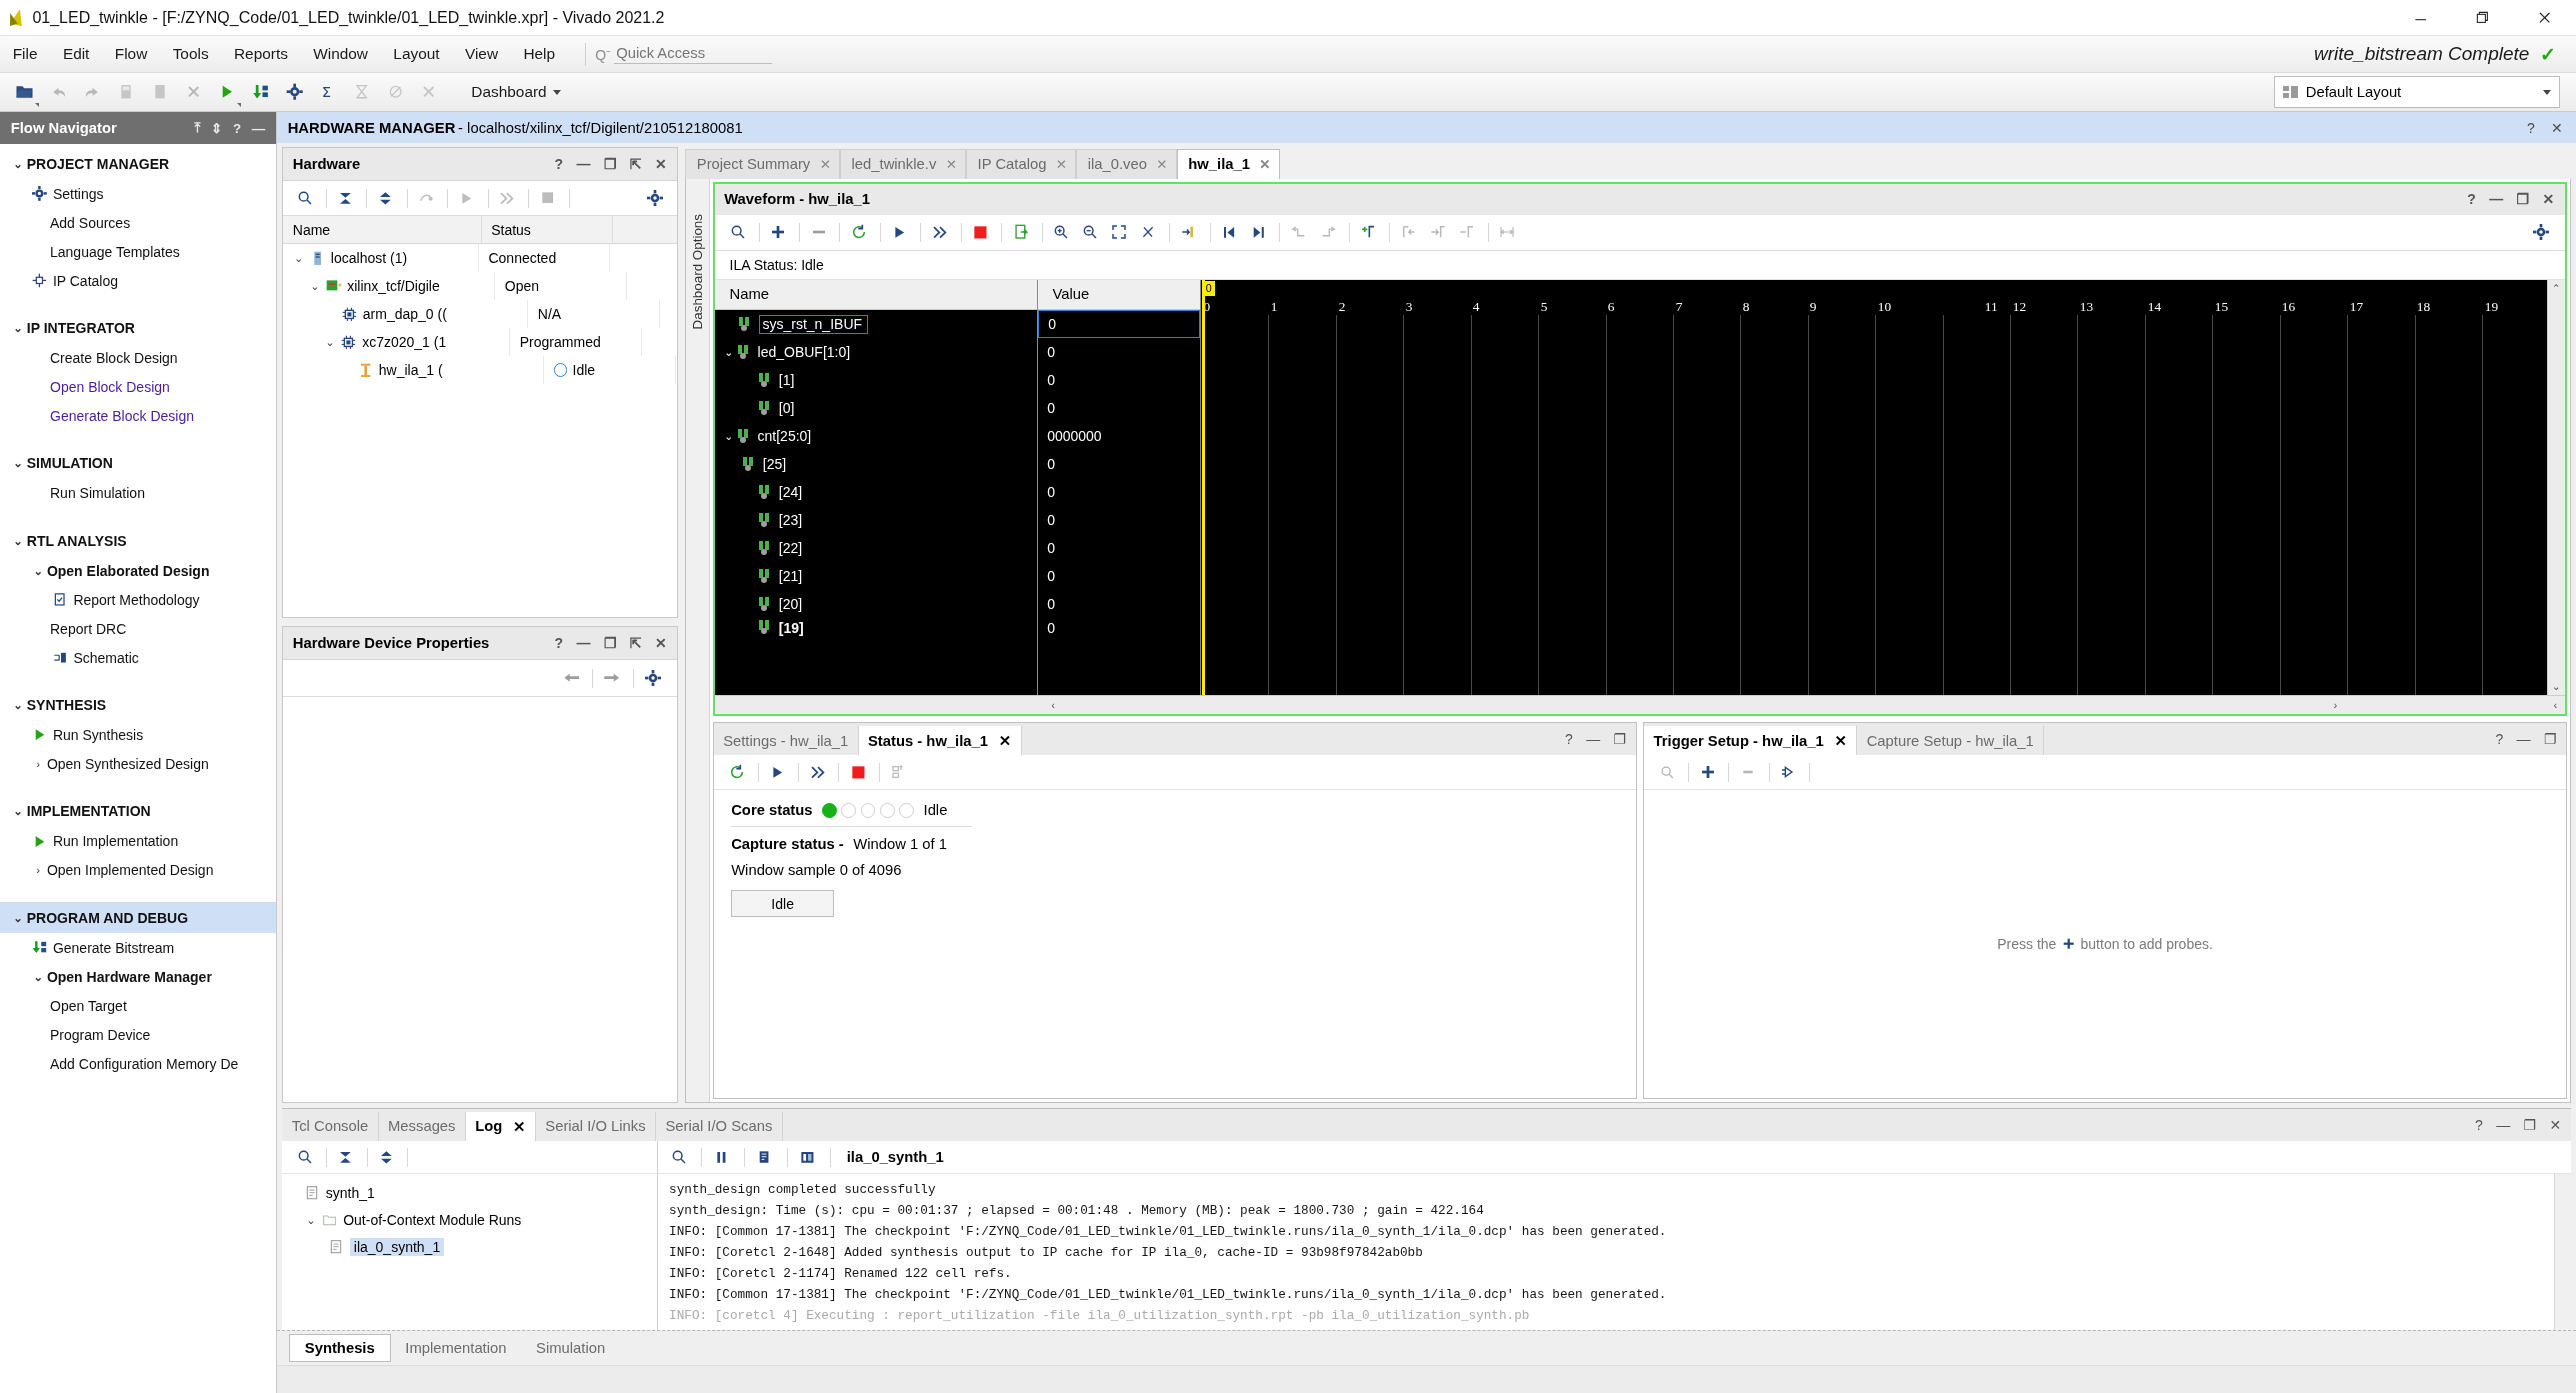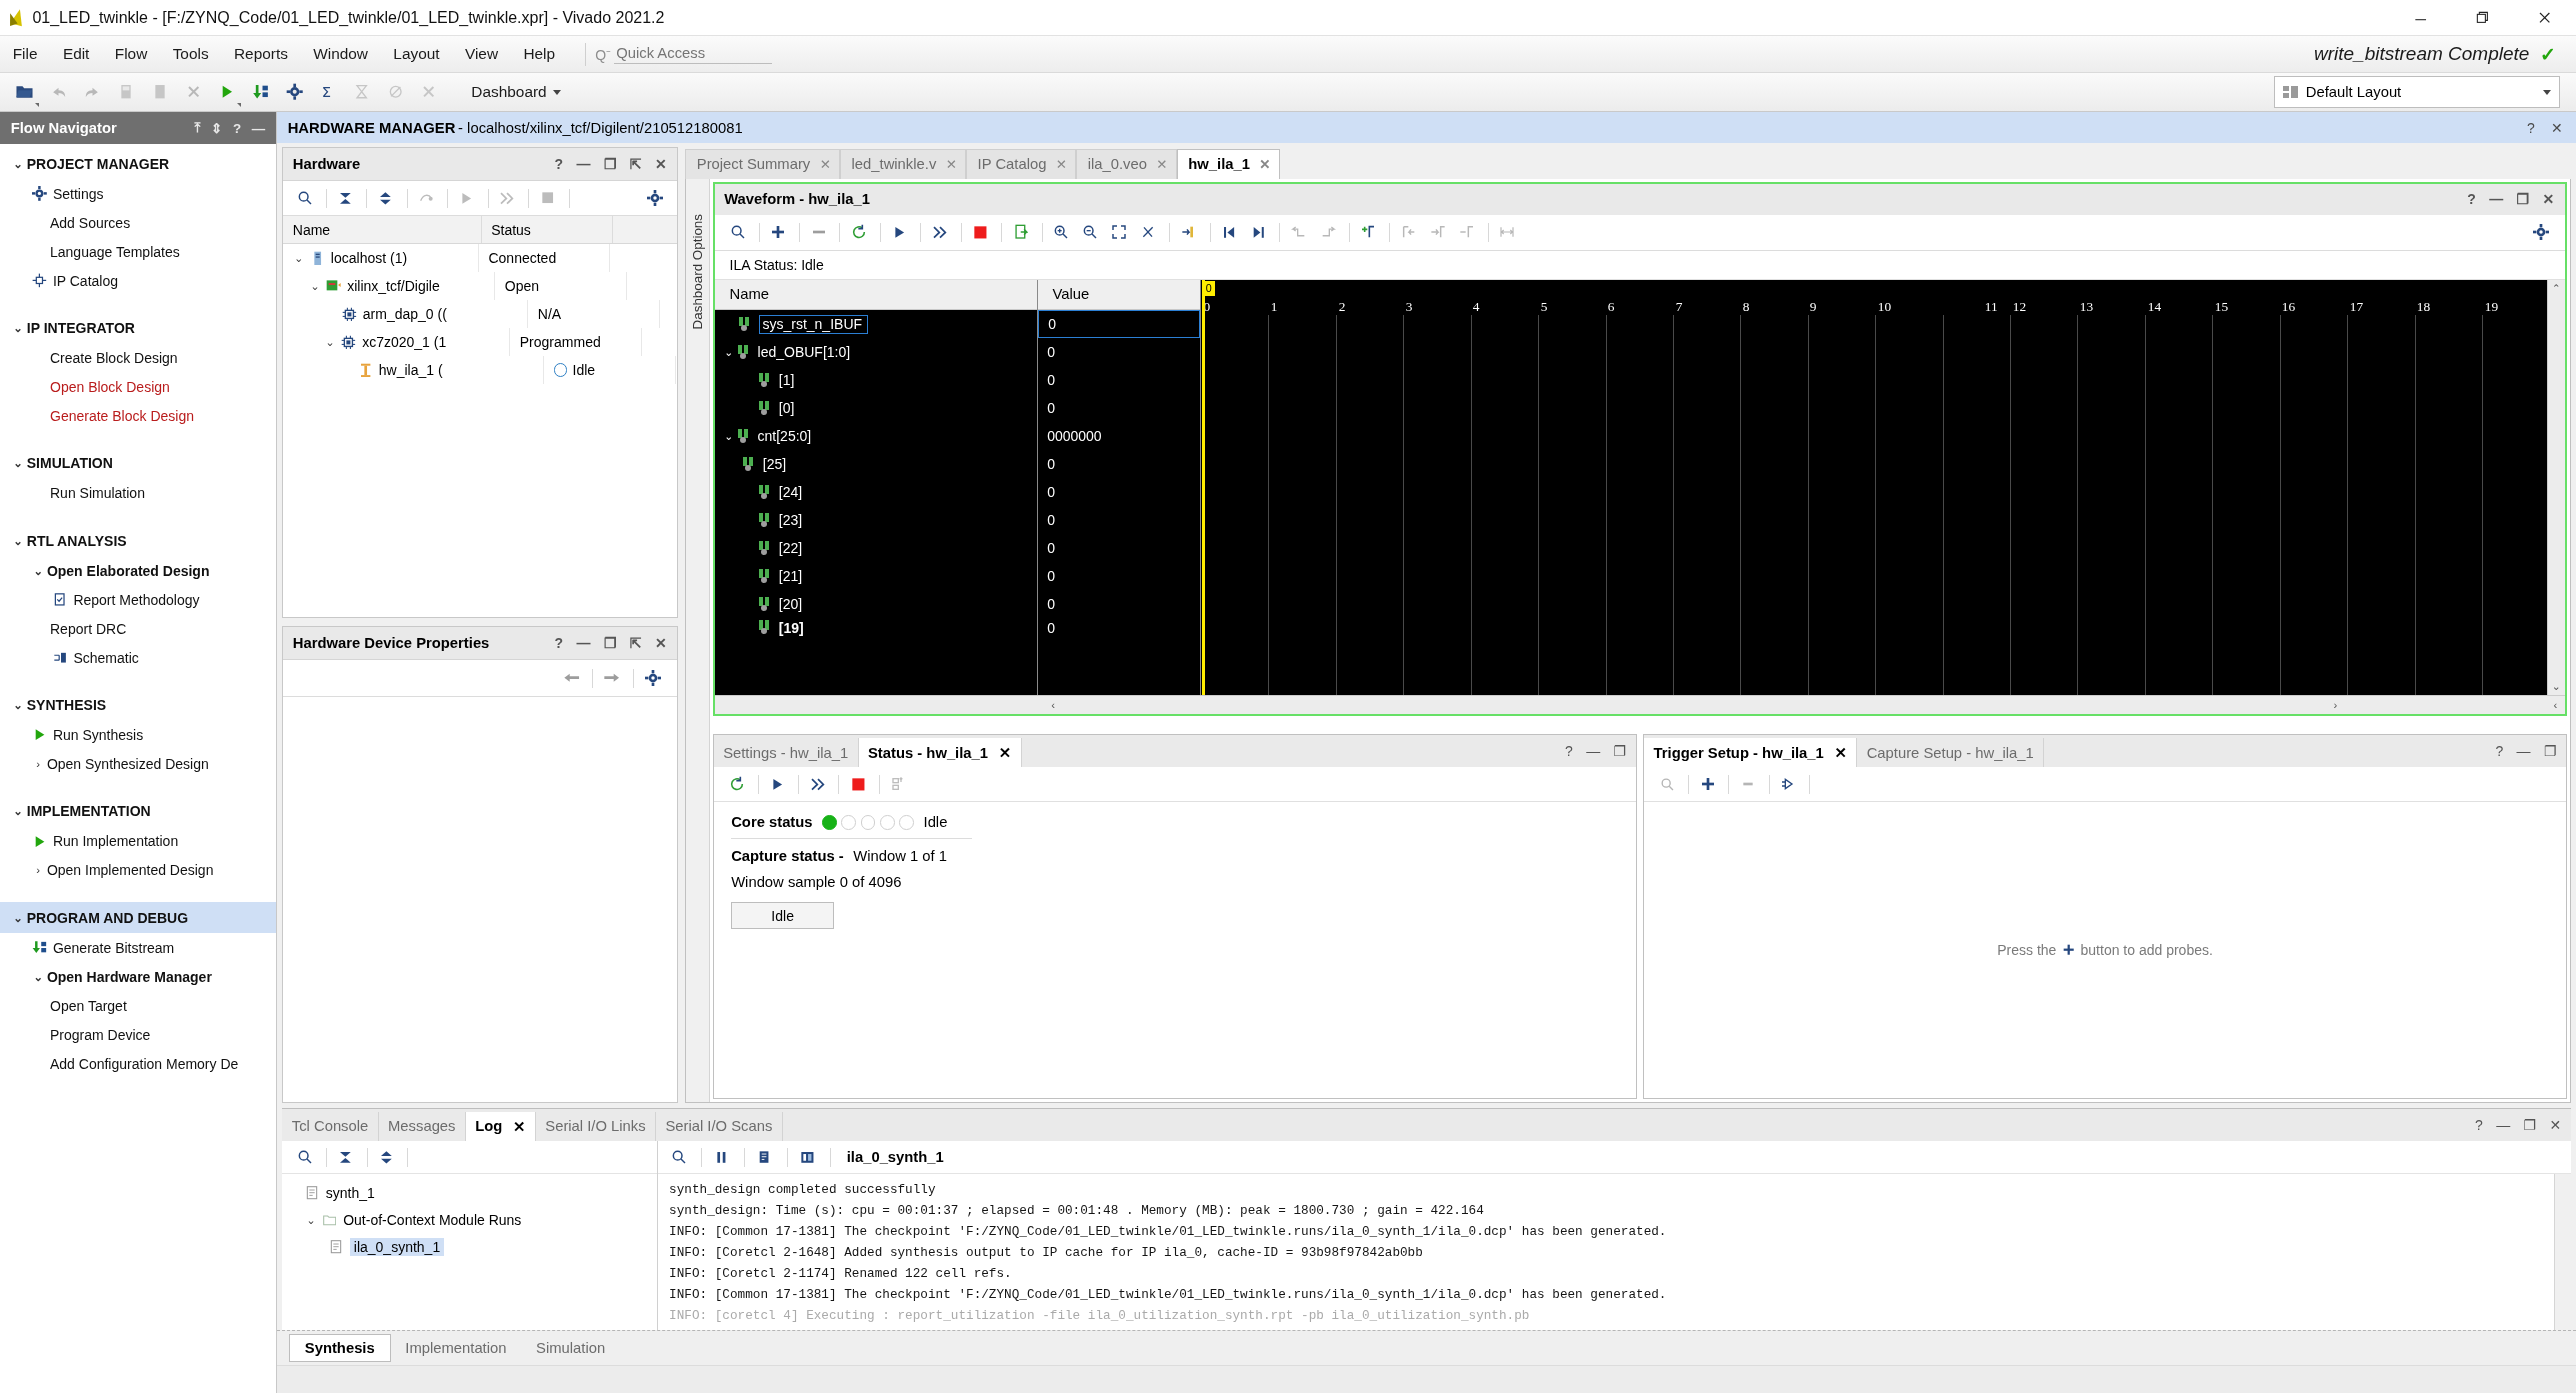--- a/index.html
+++ b/index.html
@@ -52,21 +52,21 @@
   
   .flownav{width:276px;flex:0 0 276px;display:flex;flex-direction:column;background:#fff;border-right:0.7px solid #c8c8c8;}
   .fn-header{height:32px;background:#6f6f6f;color:#fff;display:flex;align-items:center;padding:0 5.4px 0 10.7px;font-weight:bold;font-size:14.8px;flex:0 0 auto;}
   .fn-hdr-icons{margin-left:auto;display:flex;align-items:center;gap:10.7px;padding-right:5.4px;color:#e8e8e8;font-size:13.4px;}
   .fn-list{flex:1 1 auto;overflow:hidden;padding-top:4px;}
   .fn-group{font-weight:bold;font-size:14px;color:#111;display:flex;align-items:center;height:31px;padding-left:9.4px;}
   .fn-group.sel{background:#cfdff5;}
   .fn-row{display:flex;align-items:center;height:29px;padding-left:9.4px;font-size:14px;color:#111;}
   .fn-row.ind1{padding-left:29.5px;}
   .fn-row.ind2{padding-left:50px;}
-  .fn-row.dim{color:#b91c1c;}
+  .fn-row.dim{color:#4c1d95;}
   .fn-row.bold{font-weight:bold;}
   .chev{width:17.4px;flex:0 0 17.4px;color:#333;font-size:11.4px;display:flex;align-items:center;justify-content:center;}
   .fn-ic{width:20px;flex:0 0 20px;display:flex;align-items:center;justify-content:center;margin-right:3.4px;}
   .fn-gap{height:17.4px;}
 
   
   .main{flex:1 1 auto;display:flex;flex-direction:column;min-width:0;background:#f0f0f0;}
   .hwmgr-bar{height:31px;background:#cfdff5;display:flex;align-items:center;padding-left:10.7px;flex:0 0 auto;font-size:14.8px;}
   .hwmgr-bar b{font-weight:bold;margin-right:2.7px;}
   .hwmgr-icons{margin-left:auto;display:flex;gap:16px;padding-right:13.4px;color:#4a4a4a;font-size:14px;}
@@ -137,21 +137,21 @@
   .tick-lbl{position:absolute;top:19px;color:#fff;font-size:13.4px;font-family:"Liberation Serif",serif;}
   .tick-line{position:absolute;top:35px;bottom:0;width:0.7px;background:#4a4a4a;}
   .cursor-y{position:absolute;top:0;bottom:0;width:2.7px;background:#ffed00;}
   .cursor-flag{position:absolute;top:1.3px;width:13.4px;height:14.8px;background:#ffed00;color:#000;font-size:10.7px;text-align:center;line-height:14.8px;}
   .wv-scroll-h{height:17.4px;background:#ececec;border-top:0.7px solid #ccc;display:flex;align-items:center;flex:0 0 auto;font-size:11.4px;color:#555;}
   .sc-arrow{width:19px;text-align:center;}
   .wv-sb-v{width:17.4px;flex:0 0 17.4px;background:#ececec;border-left:0.7px solid #ccc;display:flex;flex-direction:column;justify-content:space-between;align-items:center;font-size:10.7px;color:#555;padding:2.7px 0;}
 
   
   .lower{flex:1 1 auto;display:flex;min-height:0;margin-top:6.7px;gap:6.7px;}
-  .dock{flex:1 1 50%;display:flex;flex-direction:column;min-width:0;border:0.7px solid #c0c0c0;background:#fff;margin-top:12px;}
+  .dock{flex:1 1 50%;display:flex;flex-direction:column;min-width:0;border:0.7px solid #c0c0c0;background:#fff;}
   .dock-tabs{height:32px;background:#eaeaea;display:flex;align-items:flex-end;flex:0 0 auto;}
   .dtb{height:29.5px;display:flex;align-items:center;padding:0 9.4px;font-size:14.8px;color:#6c6c6c;gap:10.7px;border-right:0.7px solid #d3d3d3;}
   .dtb.active{background:#fff;color:#000;font-weight:bold;}
   .dock-ctrls{margin-left:auto;display:flex;gap:13.4px;padding-right:9.4px;color:#555;font-size:14px;align-self:center;}
   .dock-tb{height:34px;display:flex;align-items:center;padding-left:9.4px;border-bottom:0.7px solid #e0e0e0;flex:0 0 auto;}
   .dock-body{flex:1 1 auto;padding:12px 0 0 17.4px;min-height:0;overflow:hidden;}
   .st-row{display:flex;align-items:center;font-size:14.8px;margin-bottom:5.4px;gap:9.4px;}
   .st-lbl{font-weight:bold;}
   .leds{display:flex;gap:4.7px;align-items:center;}
   .led{width:12.7px;height:12.7px;border-radius:50%;border:0.7px solid #cfcfcf;background:#fff;}

